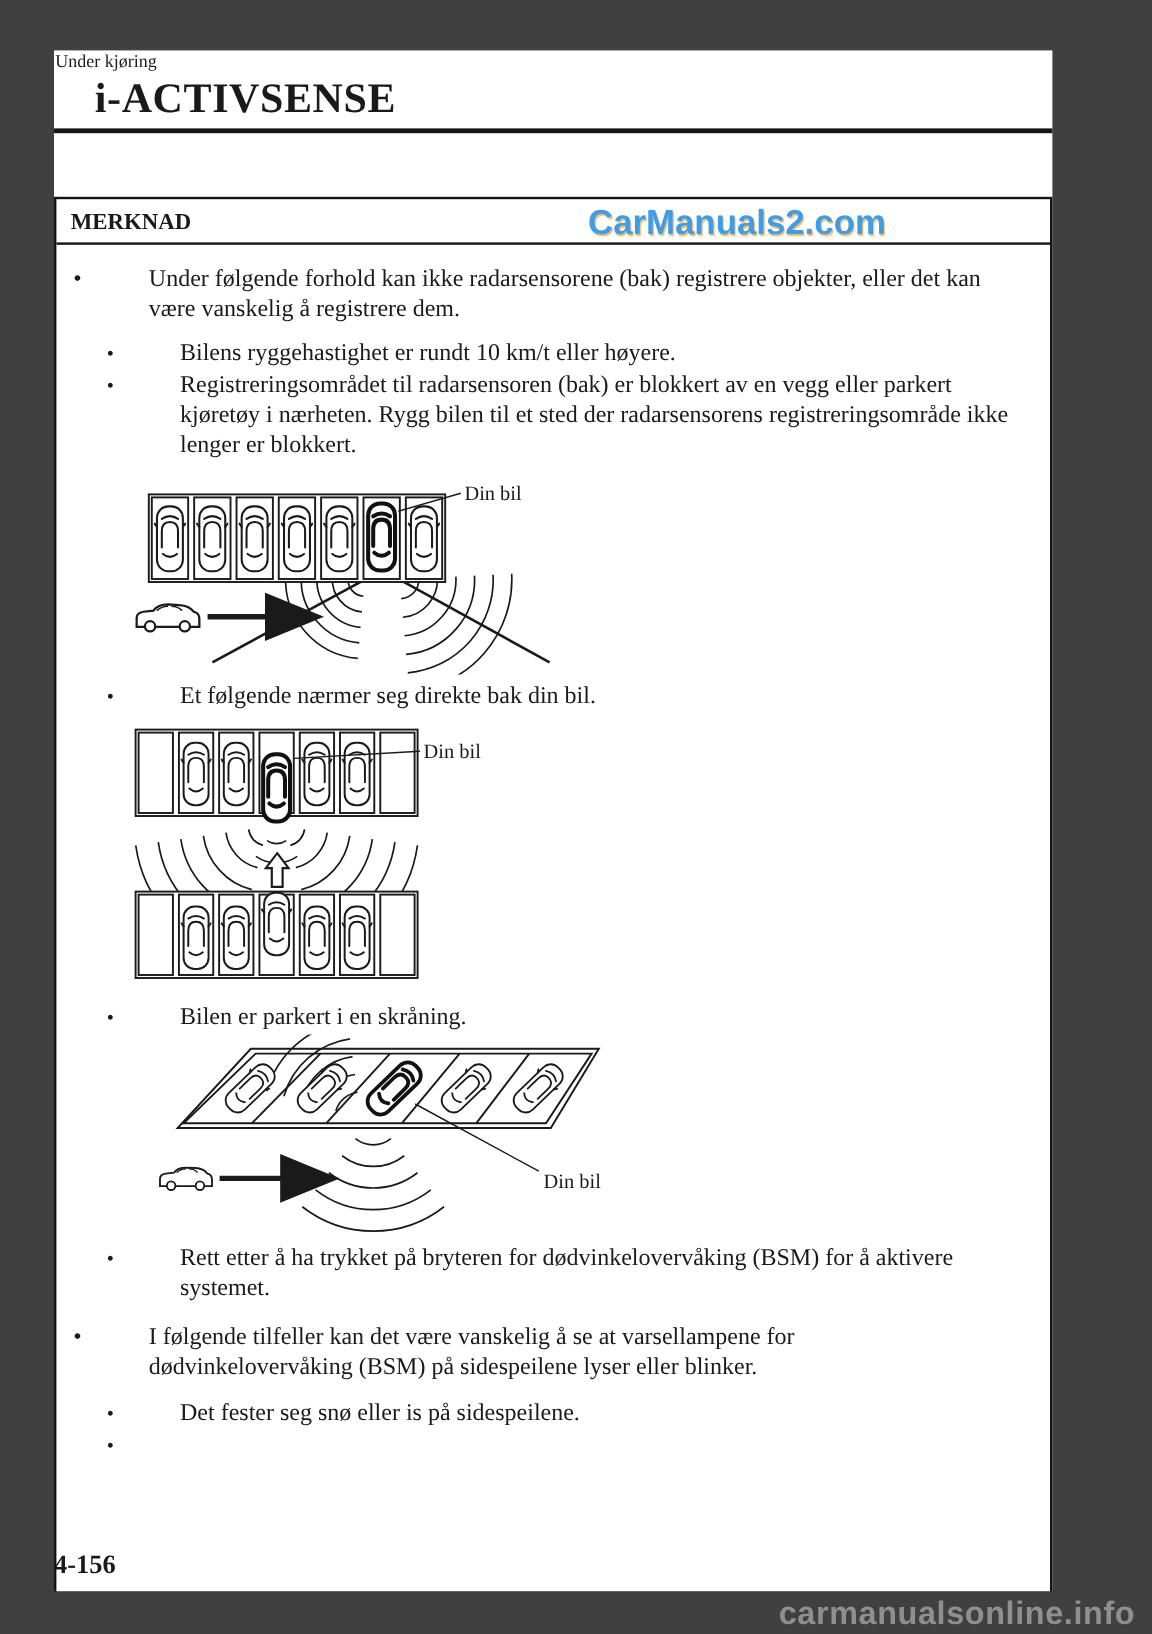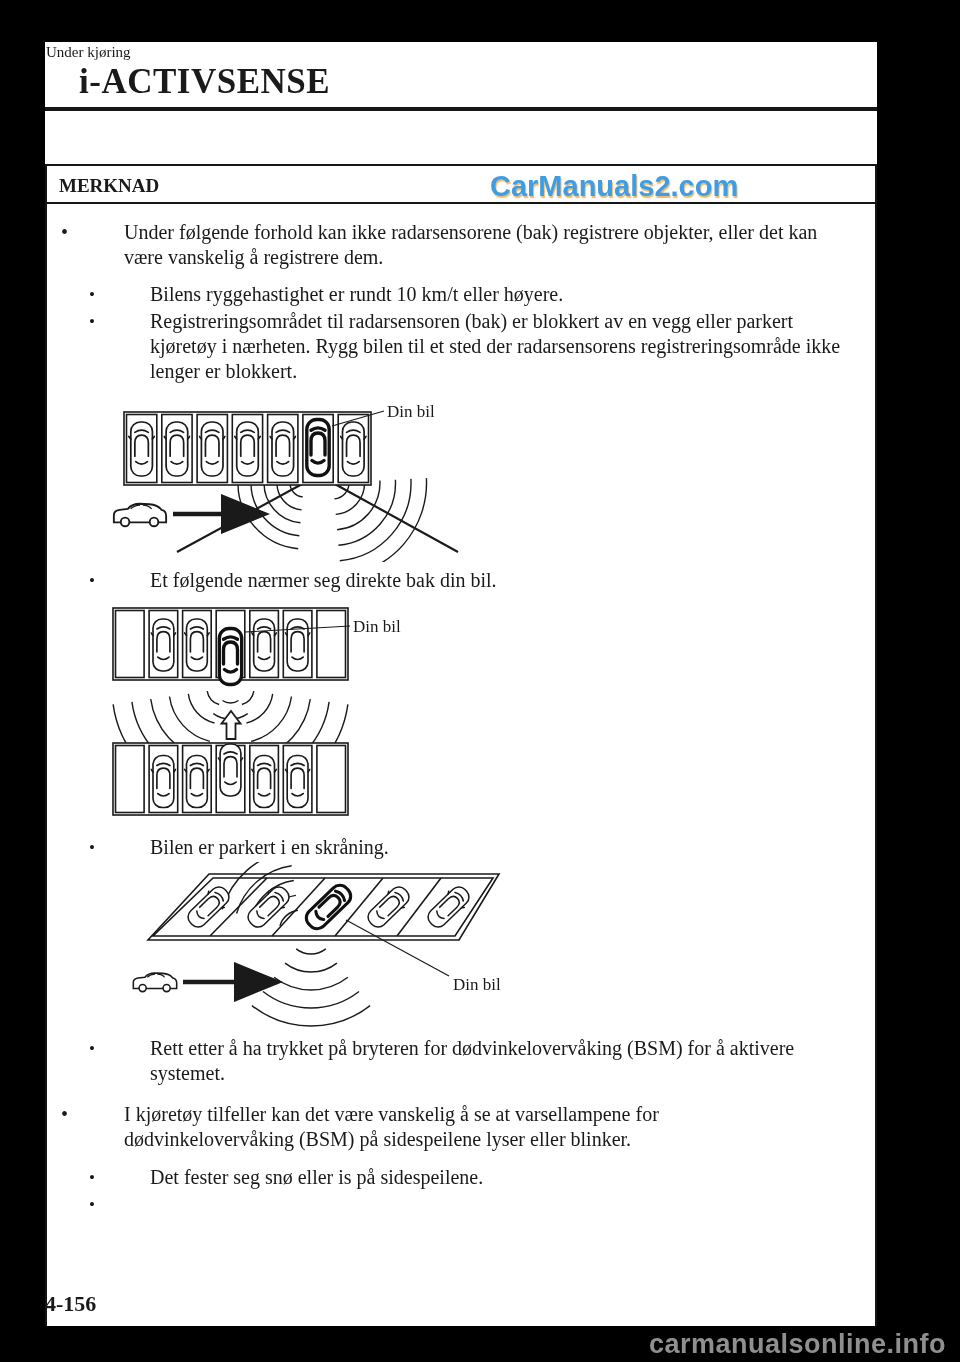--- a/index.html
+++ b/index.html
@@ -1,18 +1,18 @@
 <!DOCTYPE html>
 <html><head>
 <meta charset="utf-8">
 <style>
   html,body{margin:0;padding:0;background:#e9e9e9;}
   .page{position:relative;width:960px;height:1362px;background:#ffffff;overflow:hidden;
         font-family:"Liberation Serif",serif;color:#1a1a1a;}
-  .bar{position:absolute;background:#000000;}
+  .bar{position:absolute;background:#404040;}
   .bar.top{left:0;top:0;width:960px;height:42px;}
   .bar.left{left:0;top:0;width:45px;height:1362px;}
   .bar.right{left:877px;top:0;width:83px;height:1362px;}
   .bar.bottom{left:0;top:1326px;width:960px;height:36px;display:flex;align-items:center;justify-content:flex-end;}
   .wm-bottom{font-family:"Liberation Sans",sans-serif;font-weight:bold;font-size:27px;color:#8f8f8f;
              padding-right:14px;letter-spacing:.5px;}
   .kicker{position:absolute;left:46px;top:44px;font-weight:normal;font-size:15px;}
   .title{position:absolute;left:62px;top:62px;font-weight:bold;font-size:35px;letter-spacing:.5px;margin-left:17px;}
   .rule{position:absolute;left:45px;top:107px;width:832px;height:4px;background:#161616;}
   .wm-top{position:absolute;left:490px;top:170px;z-index:6;font-family:"Liberation Sans",sans-serif;
@@ -220,21 +220,21 @@
         <line x1="52" y1="120" x2="143" y2="120" stroke="#1a1a1a" stroke-width="4.5" marker-end="url(#ah3)"></line>
       </svg>
 
       <div class="b l2 mtp1e">
         <span class="dot">•</span>
         <span class="txt">Rett etter å ha trykket på bryteren for dødvinkelovervåking (BSM) for å aktivere systemet.</span>
       </div>
 
       <div class="b l1 mtp2">
         <span class="dot">•</span>
-        <span class="txt narrow">I kjøretøy tilfeller kan det være vanskelig å se at varsellampene for dødvinkelovervåking (BSM) på sidespeilene lyser eller blinker.</span>
+        <span class="txt narrow">I følgende tilfeller kan det være vanskelig å se at varsellampene for dødvinkelovervåking (BSM) på sidespeilene lyser eller blinker.</span>
       </div>
 
       <div class="b l2 mtp2a">
         <span class="dot">•</span>
         <span class="txt">Det fester seg snø eller is på sidespeilene.</span>
       </div>
 
       <div class="b l2 mtp2b">
         <span class="dot">•</span>
       </div>

